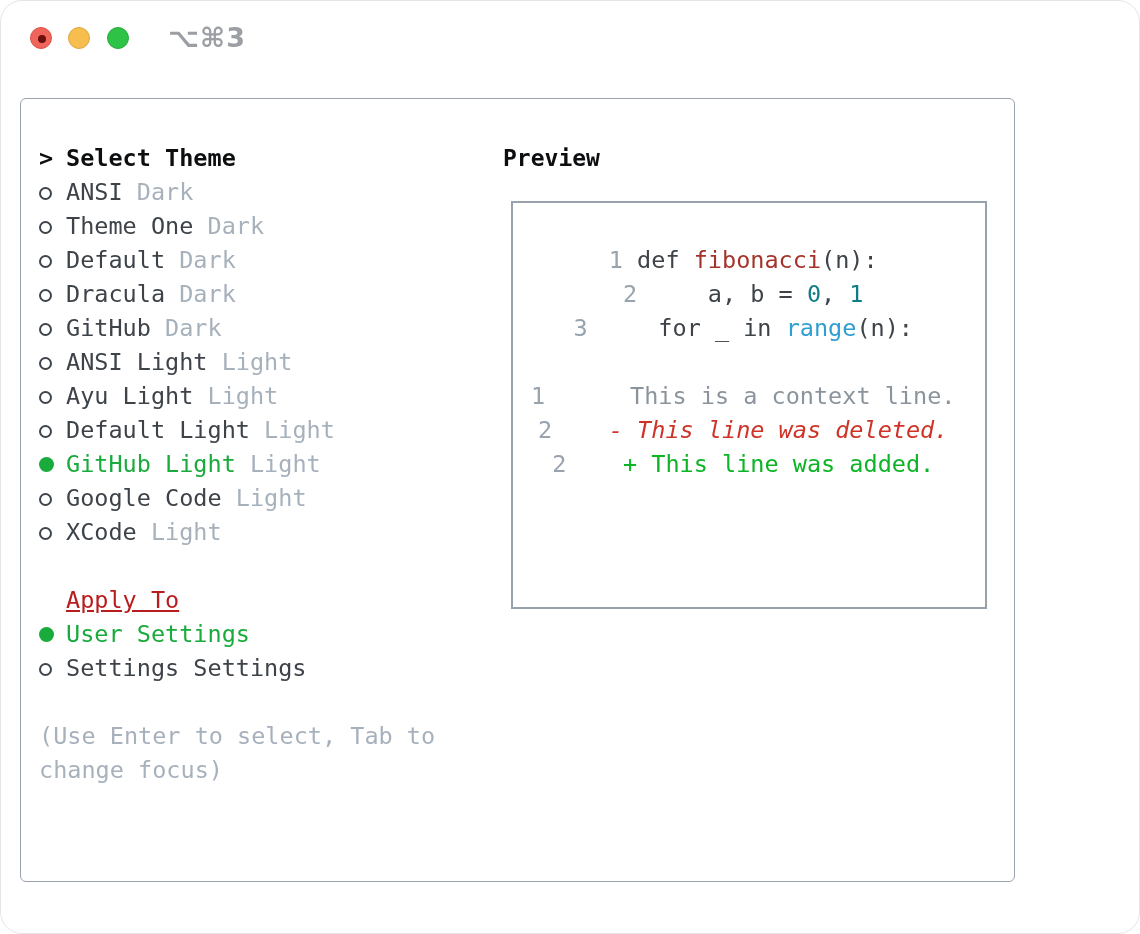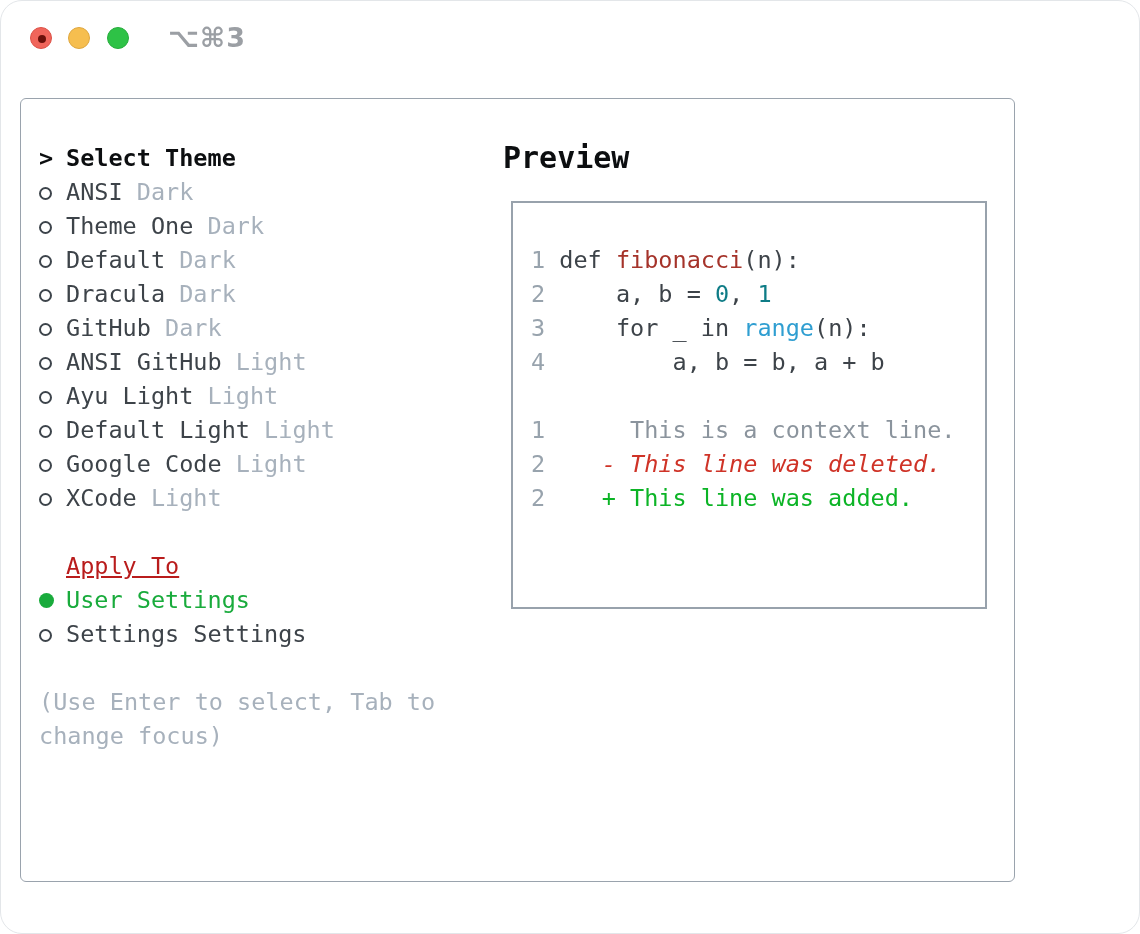--- a/index.html
+++ b/index.html
@@ -32,24 +32,24 @@
   .hdr{font-weight:bold;color:#0c0e10;}
   .radio{
     display:inline-block;width:13px;height:13px;border:2px solid #3d444b;border-radius:50%;
     box-sizing:border-box;margin-top:10px;
   }
   .radio.on{width:15px;height:15px;border:none;background:#19ab3c;margin-top:9px;}
   .sel{color:#19ab3c;}
   .muted{color:#a7b1bc;}
   .blank{height:34px;}
   
-  .preview-header{position:absolute;left:502px;top:140px;height:34px;line-height:34px;font-size:30px;}
+  .preview-header{position:absolute;left:502px;top:140px;height:34px;line-height:34px;font-size:23px;}
   .preview-box{
     position:absolute;left:510px;top:200px;width:476px;height:408px;
-    border:2px solid #98a2ac;background:#ffffff;box-sizing:border-box;
+    border:2px solid #98a2ac;background:#ffffff;box-sizing:border-box;text-align:center;
   }
   .code{position:absolute;left:18px;top:40px;}
   .cl{height:34px;line-height:34px;font-size:23.5px;white-space:pre;color:#3d4349;}
   .ln{color:#98a3ad;}
   .fn{color:#a5332a;}
   .num{color:#0e7c86;}
   .call{color:#2f9ed1;}
   .ctx{color:#8b949d;}
   .del{color:#cf3327;font-style:italic;}
   .add{color:#0cb426;}
@@ -67,23 +67,24 @@
   <div class="panel"></div>
 
   <div class="list">
     <div class="row hdr"><span class="prefix">&gt;</span><span>Select Theme</span></div>
 
     <div class="row"><span class="prefix"><span class="radio"></span></span><span>ANSI</span><span> </span><span class="muted">Dark</span></div>
     <div class="row"><span class="prefix"><span class="radio"></span></span><span>Theme One</span><span> </span><span class="muted">Dark</span></div>
     <div class="row"><span class="prefix"><span class="radio"></span></span><span>Default</span><span> </span><span class="muted">Dark</span></div>
     <div class="row"><span class="prefix"><span class="radio"></span></span><span>Dracula</span><span> </span><span class="muted">Dark</span></div>
     <div class="row"><span class="prefix"><span class="radio"></span></span><span>GitHub</span><span> </span><span class="muted">Dark</span></div>
-    <div class="row"><span class="prefix"><span class="radio"></span></span><span>ANSI GitHub</span><span> </span><span class="muted">Light</span></div>
+    <div class="row"><span class="prefix"><span class="radio"></span></span><span>ANSI Light</span><span> </span><span class="muted">Light</span></div>
     <div class="row"><span class="prefix"><span class="radio"></span></span><span>Ayu Light</span><span> </span><span class="muted">Light</span></div>
     <div class="row"><span class="prefix"><span class="radio"></span></span><span>Default Light</span><span> </span><span class="muted">Light</span></div>
+    <div class="row"><span class="prefix"><span class="radio on"></span></span><span class="sel">GitHub Light</span><span> </span><span class="muted">Light</span></div>
     <div class="row"><span class="prefix"><span class="radio"></span></span><span>Google Code</span><span> </span><span class="muted">Light</span></div>
     <div class="row"><span class="prefix"><span class="radio"></span></span><span>XCode</span><span> </span><span class="muted">Light</span></div>
 
     <div class="blank"></div>
 
     <div class="row" style="color:#b91c1c;text-decoration:underline;"><span class="prefix"></span><span>Apply To</span></div>
     <div class="row"><span class="prefix"><span class="radio on"></span></span><span class="sel">User Settings</span></div>
     <div class="row"><span class="prefix"><span class="radio"></span></span><span>Settings Settings</span></div>
 
     <div class="blank"></div>
@@ -92,21 +93,20 @@
     <div class="row muted">change focus)</div>
   </div>
 
   <div class="preview-header hdr">Preview</div>
 
   <div class="preview-box">
     <div class="code">
       <div class="cl"><span class="ln">1</span><span> def </span><span class="fn">fibonacci</span><span>(n):</span></div>
       <div class="cl"><span class="ln">2</span><span>     a, b = </span><span class="num">0</span><span>, </span><span class="num">1</span></div>
       <div class="cl"><span class="ln">3</span><span>     for _ in </span><span class="call">range</span><span>(n):</span></div>
-      <div class="cl"><span class="ln">4</span><span>         a, b = b, a + b</span></div>
       <div class="cl blank"></div>
       <div class="cl"><span class="ln">1</span><span class="ctx">      This is a context line.</span></div>
       <div class="cl"><span class="ln">2</span><span class="del">    - This line was deleted.</span></div>
       <div class="cl"><span class="ln">2</span><span class="add">    + This line was added.</span></div>
     </div>
   </div>
 
 </div>
 
 </body></html>

